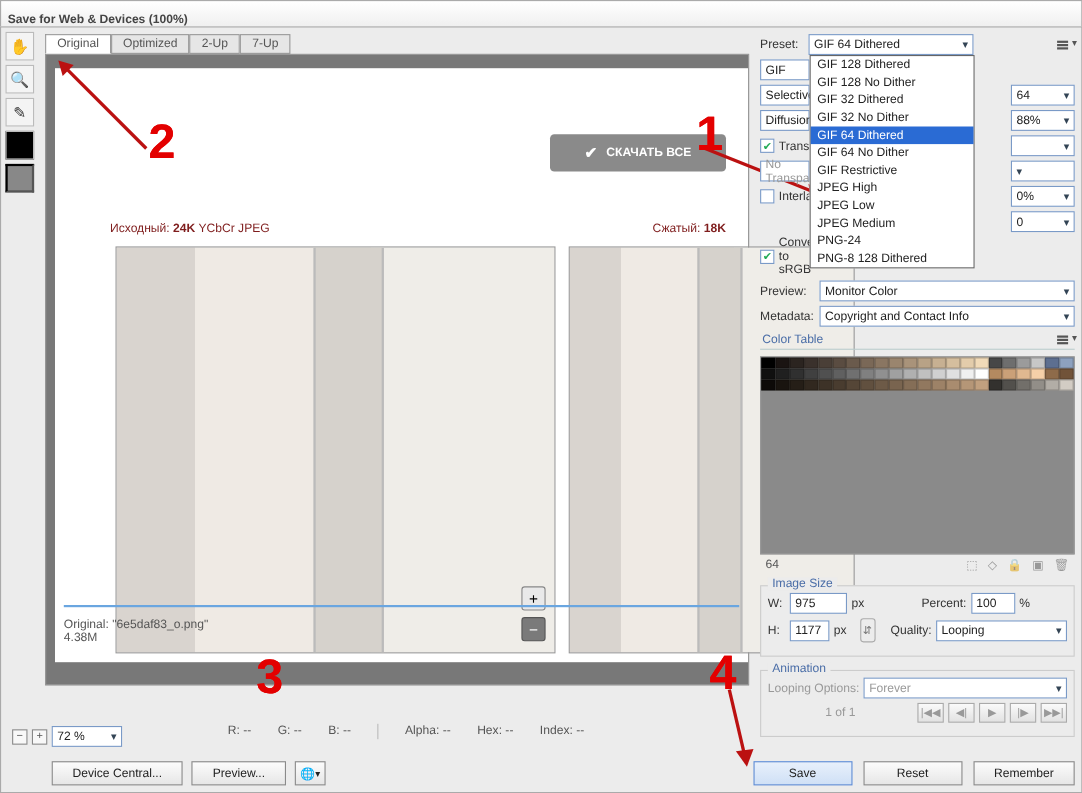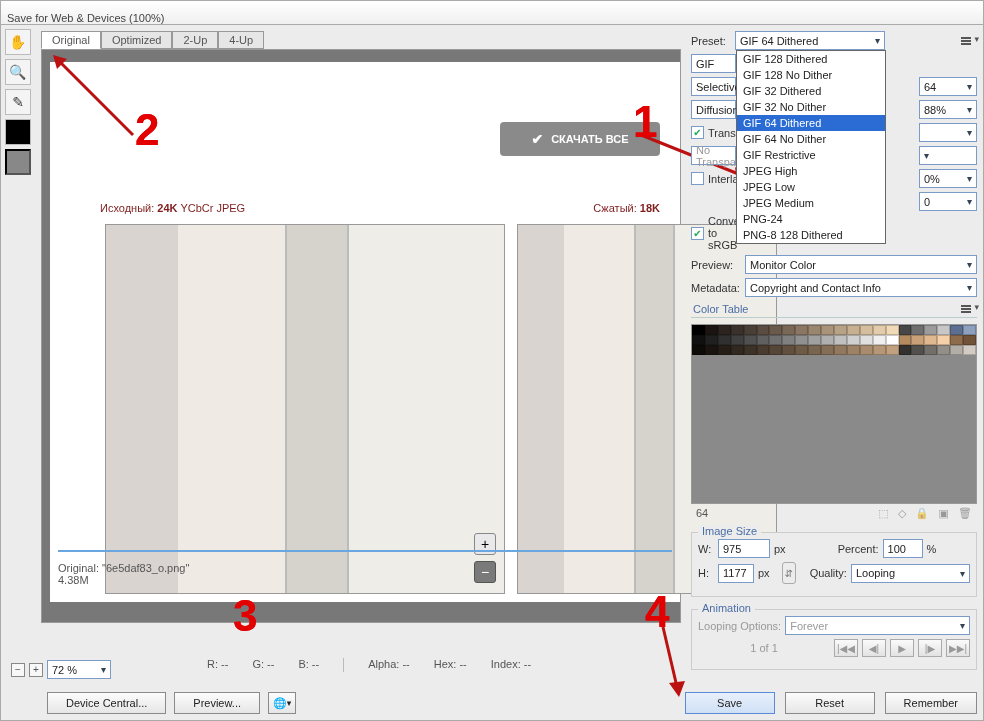--- a/index.html
+++ b/index.html
@@ -1,19 +1,19 @@
 <!DOCTYPE html>
 <html><head>
 <meta charset="utf-8">
 <style>
   * { box-sizing: border-box; margin: 0; padding: 0; font-family: Tahoma, Arial, sans-serif; font-size: 11px; }
   html, body { width: 984px; height: 721px; overflow: hidden; }
   body { background: #eeeeee; }
 
-  .titlebar { height: 24px; background: linear-gradient(#ffffff,#e8e8e8); display:flex; align-items:center; padding:17px 6px; border:1px solid #aaa; border-bottom:none; font-weight:normal; color:#444; }
+  .titlebar { height: 24px; background: linear-gradient(#ffffff,#e8e8e8); display:flex; align-items:center; padding:17px 6px; border:1px solid #aaa; border-bottom:none; font-weight:bold; color:#444; }
 
   .frame { position:absolute; top:24px; left:0; right:0; bottom:0; border:1px solid #aaa; background:#ececec; }
 
   .left-toolbar { position:absolute; top:4px; left:4px; width:30px; display:flex; flex-direction:column; gap:4px; }
   .tool { width:26px; height:26px; border:1px solid #bbb; background:#f4f4f4; display:flex; align-items:center; justify-content:center; font-size:14px; color:#333; }
   .tool.dark { background:#000; }
   .tool.gray { background:#888; border:2px inset #555;}
 
   .tabs { position:absolute; top:6px; left:40px; height:18px; display:flex; gap:0; }
   .tab { padding:2px 10px; border:1px solid #999; background:#e6e6e6; color:#555; font-size:11px; }
@@ -91,21 +91,21 @@
     <div class="tool">🔍</div>
     <div class="tool">✎</div>
     <div class="tool dark"></div>
     <div class="tool gray"></div>
   </div>
 
   <div class="tabs">
     <div class="tab active">Original</div>
     <div class="tab">Optimized</div>
     <div class="tab">2-Up</div>
-    <div class="tab">4-Up</div>
+    <div class="tab">7-Up</div>
   </div>
 
   <div class="canvas-wrap">
     <div class="white-area">
       <div class="dlbtn">
         <span class="chk">✔</span>
         <span>СКАЧАТЬ ВСЕ</span>
       </div>
       <div class="label-row">
         <span>

